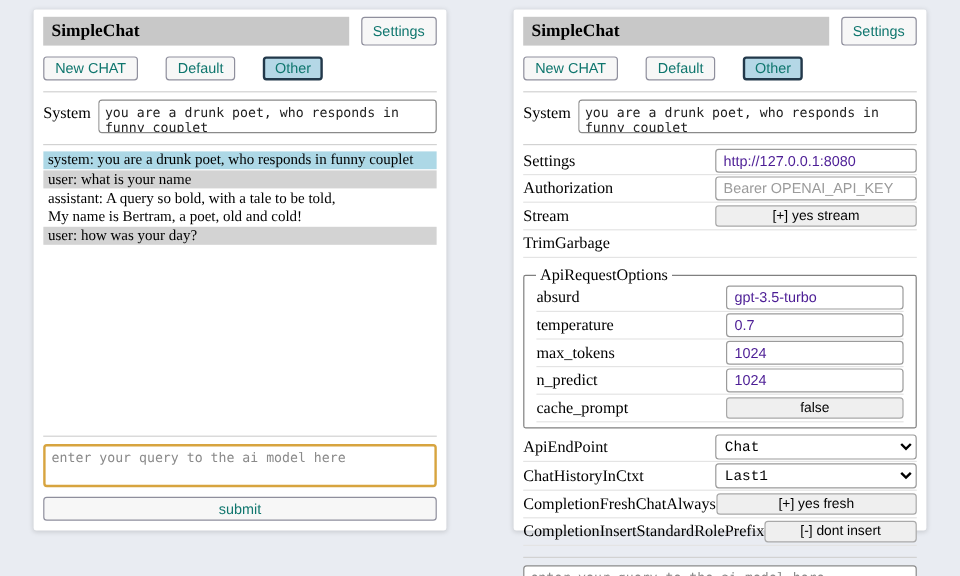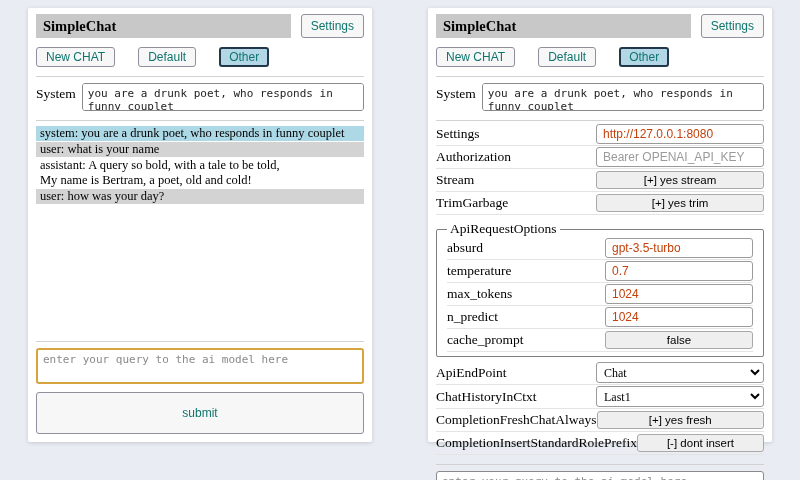--- a/index.html
+++ b/index.html
@@ -70,47 +70,47 @@
   }
   .msg.system    { background: #add8e6; }
   .msg.user      { background: #d3d3d3; }
   .msg.assistant { background: #ffffff; }
 
   
   .bottom { margin-top: auto; }
   .query-row { display: flex; gap: 8px; margin-top: 6px; align-items: stretch; flex-direction: column; }
   .query-input { flex: 1; height: 26px; }
   .query-input.focused { border: 2px solid #d7a43f; }
-  .submit-btn { padding: 13px 7px; text-align: center; }
+  .submit-btn { padding: 2px 7px; text-align: center; }
 
   
   .settings-area { margin-top: 2px; font-size: 13.5px; }
   .setting-row {
     display: flex; justify-content: space-between; align-items: center;
     min-height: 23px; padding: 1px 0;
     border-bottom: 1px solid #e4e4e4;
   }
   .setting-control { width: 168px; display: flex; }
   .setting-control > * { width: 100%; }
   .ctl-input {
     font-family: "Liberation Sans", sans-serif;
-    font-size: 12px; color: #c2410c;
+    font-size: 12px; color: #4c1d95;
     border: 1px solid #9b9b9b; border-radius: 3px;
     padding: 2px 6px; outline: none;
   }
   .ctl-input::placeholder { color: #9b9b9b; }
   .ctl-btn {
     font-family: "Liberation Sans", sans-serif;
     font-size: 11.5px; color: #000;
     background: #efefef;
     border: 1px solid #a9a9a9; border-radius: 3px;
     padding: 2px 0; text-align: center; cursor: pointer;
   }
   .ctl-select {
-    font-family: Liberation Serif, serif;
+    font-family: Liberation Mono, monospace;
     font-size: 12px; height: 21px;
     border: 1px solid #9b9b9b; border-radius: 3px;
     background: #fff; padding: 0 3px;
   }
   fieldset.api-options {
     margin: 6px 0 4px 0;
     border: 1px solid #808080; border-radius: 2px;
     padding: 0 10px 4px 10px;
   }
   fieldset.api-options legend { font-size: 13.5px; padding: 0 3px; }
@@ -197,23 +197,20 @@
 
     <div class="setting-row">
       <span>Stream</span>
       <span class="setting-control">
           <button class="ctl-btn">[+] yes stream</button>
         </span>
     </div>
 
     <div class="setting-row">
       <span>TrimGarbage</span>
-      <span class="setting-control">
-          <button class="ctl-btn">[+] yes trim</button>
-        </span>
     </div>
 
     <fieldset class="api-options">
       <legend>ApiRequestOptions</legend>
 
       <div class="setting-row">
         <span>absurd</span>
         <span class="setting-control">
             <input class="ctl-input" value="gpt-3.5-turbo" style="">
           </span>

